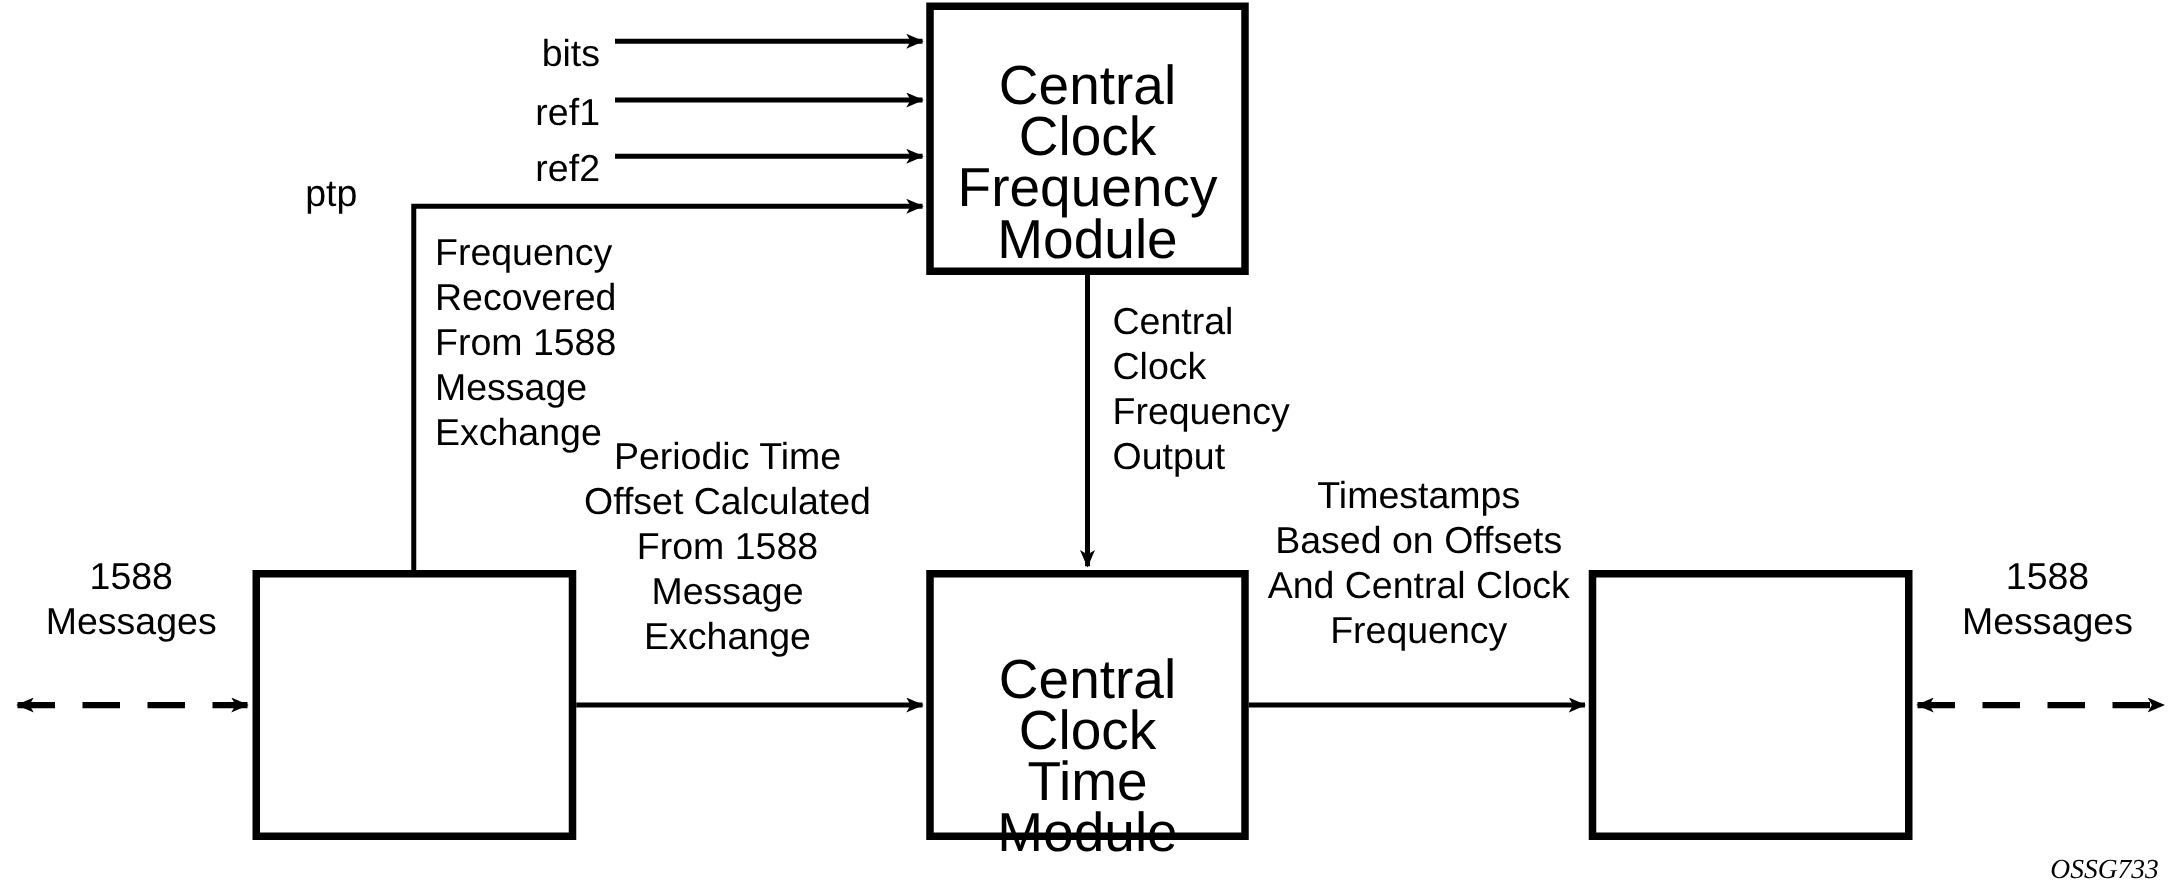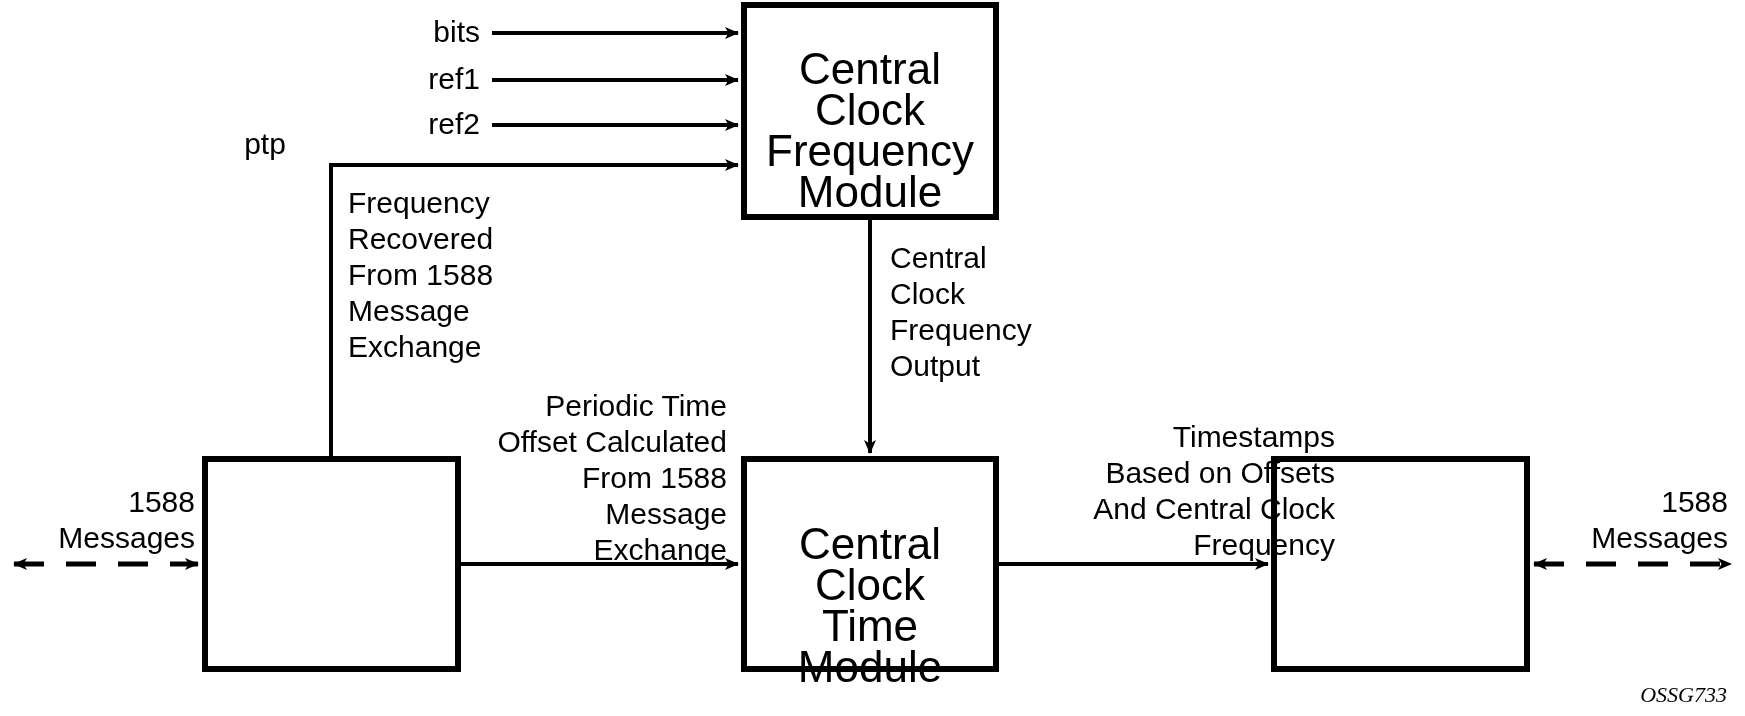--- a/index.html
+++ b/index.html
@@ -36,28 +36,29 @@
     white-space: pre-line;
     pointer-events: none;
   }
   .edge-label {
     position: absolute;
     font-size: 30px;
     line-height: 36px;
     color: #000000;
     white-space: pre-line;
   }
-  .edge-label.center { text-align: right; margin-top: 40px; }
+  .edge-label.center { text-align: center; }
   .edge-label.left   { text-align: left; }
   .port-label {
     position: absolute;
     font-size: 30px;
     line-height: 34px;
     color: #000000;
     text-align: right;
+    margin-top: 12px;
   }
   .fig-id {
     position: absolute;
     font-family: "Liberation Serif", serif;
     font-style: italic;
     font-size: 22px;
     color: #000000;
     right: 18px;
     bottom: 8px;
   }

